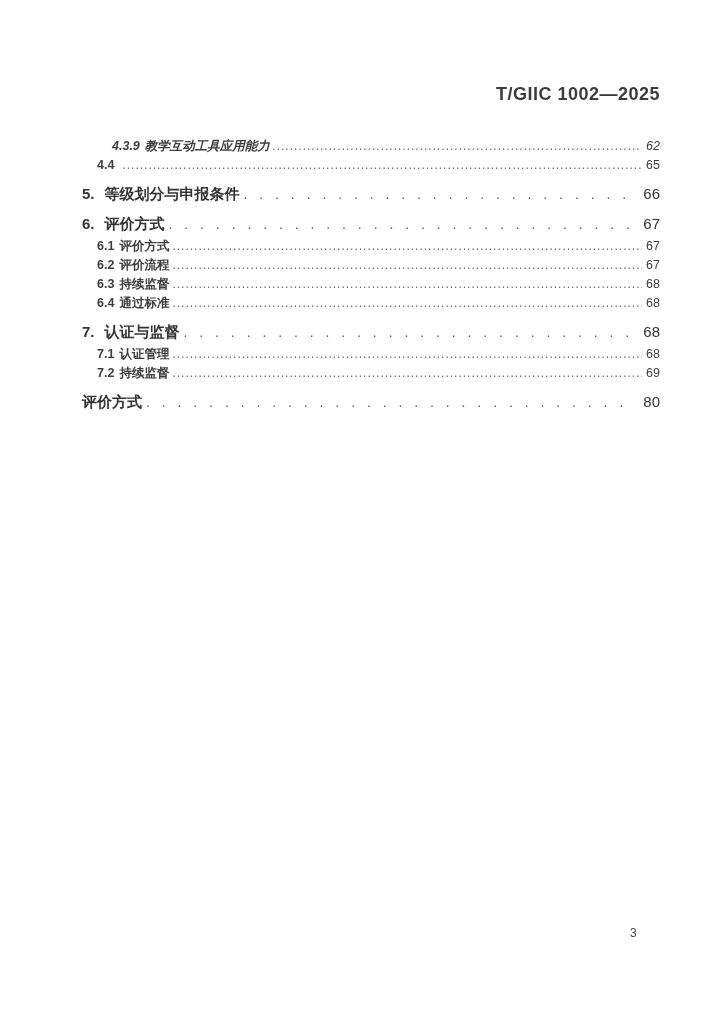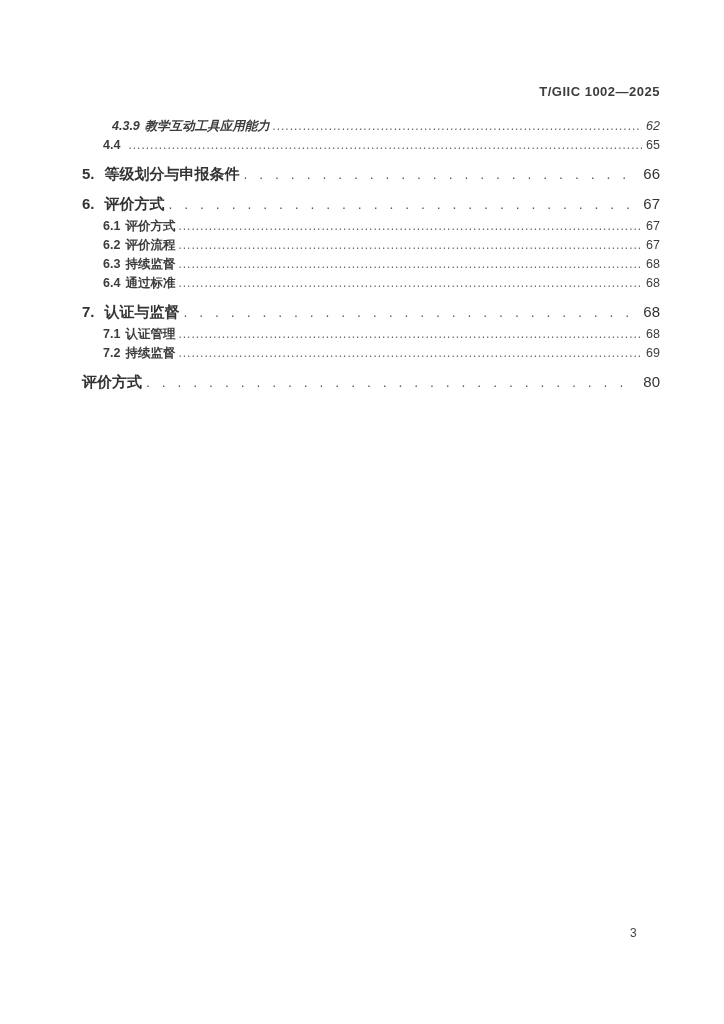--- a/index.html
+++ b/index.html
@@ -13,21 +13,21 @@
     width: 724px;
     height: 1024px;
     background: #ffffff;
     overflow: hidden;
     color: #3a3a3a;
   }
   .doc-header {
     position: absolute;
     top: 84px;
     right: 64px;
-    font-size: 13px;
+    font-size: 18px;
     font-weight: 600;
     letter-spacing: 0.5px;
     color: #3c3c3c;
   }
   .toc {
     position: absolute;
     top: 117px;
     left: 82px;
     right: 64px;
   }
@@ -79,23 +79,23 @@
   .lv2 .num, .lv3 .num { margin-right: 5px; }
   .lv2 .title, .lv3 .title { font-weight: 700; }
   .lv2 .leader, .lv3 .leader {
     letter-spacing: 1px;
     margin-left: 3px;
     font-size: 12px;
     color: #666666;
   }
   .lv2 .pagenum, .lv3 .pagenum { margin-left: 4px; font-weight: 400; }
   
-  .lv2 { margin-left: 21px; }
+  .lv2 { margin-left: 15px; }
   .lv3 { margin-left: 30px; }
-  .italic { font-style: italic; }
+  .italic { font-style: italic; margin-top: 20px; }
   .doc-footer {
     position: absolute;
     top: 926px;
     left: 630px;
     font-size: 12px;
     color: #444444;
   }
 </style>
 </head>
 <body>

